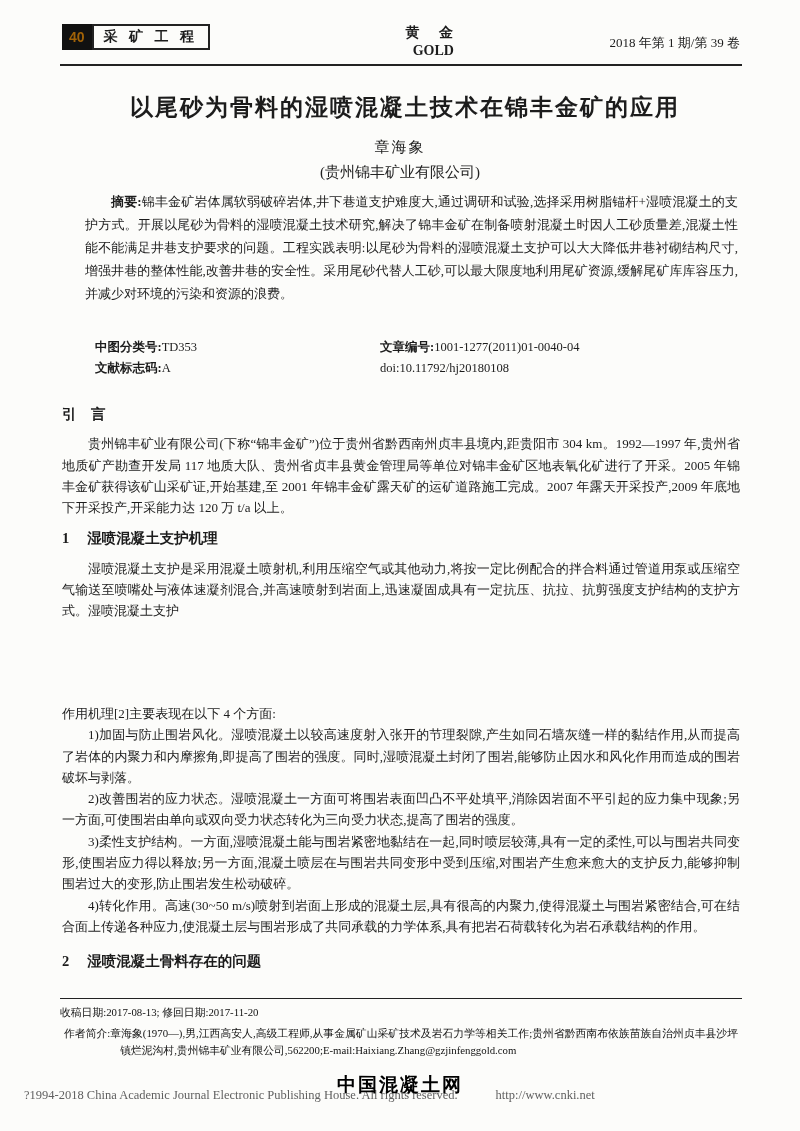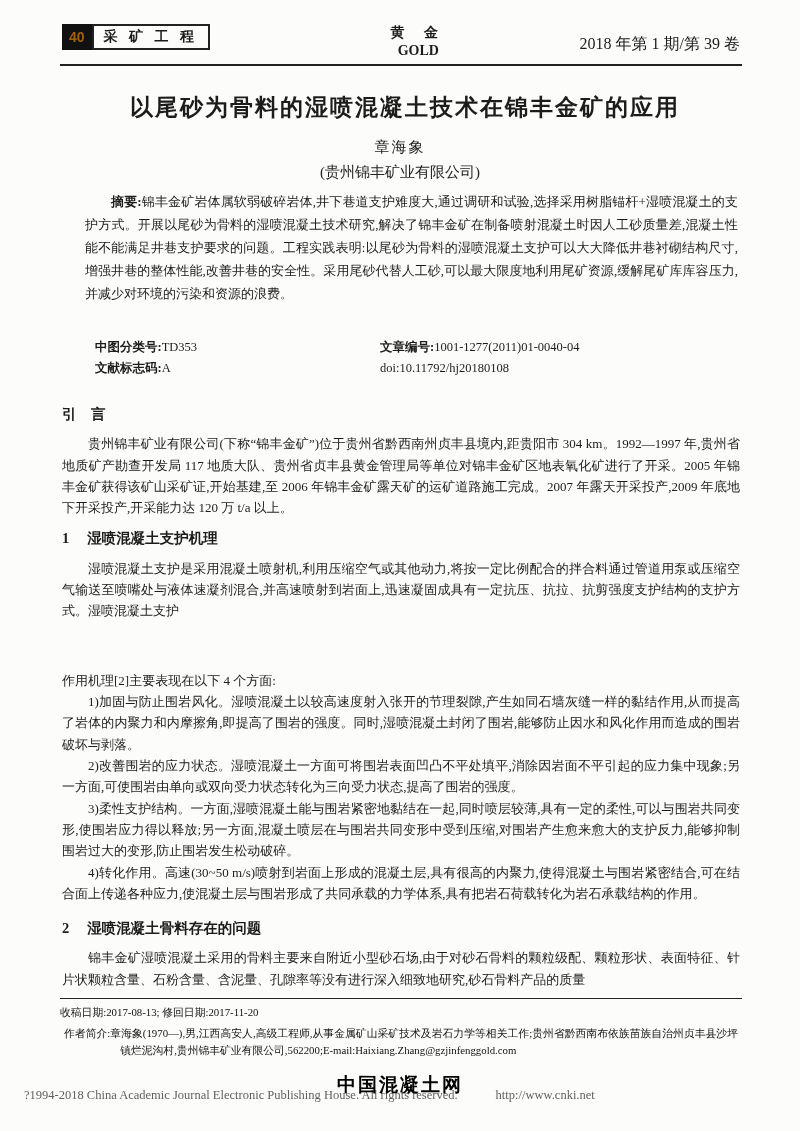--- a/index.html
+++ b/index.html
@@ -25,21 +25,21 @@
     padding:2px 7px;display:flex;align-items:center;
   }
   .section-box{
     border:2px solid #222;
     font-weight:bold;font-size:14px;letter-spacing:4px;
     padding:2px 10px;display:flex;align-items:center;
   }
   .header-center{text-align:center;line-height:1.25;margin-left:70px;}
   .journal-cn{font-size:14px;font-weight:bold;letter-spacing:8px;}
   .journal-en{font-size:14px;font-weight:bold;font-family:"Liberation Serif",serif;}
-  .header-right{font-size:16px;padding-top:10px;margin-left:23px;}
+  .header-right{font-size:13px;padding-top:10px;margin-left:23px;}
   .header-rule{
     position:absolute;top:64px;left:60px;right:58px;
     border-top:2px solid #222;
   }
   
   .title{
     position:absolute;top:92px;left:60px;right:50px;
     margin:0;text-align:center;
     font-size:23px;font-weight:bold;letter-spacing:2px;
   }
@@ -147,32 +147,31 @@
     </div>
     <div class="meta-right">
       <div><span class="lbl">文章编号:</span><span>1001-1277(2011)01-0040-04</span></div>
       <div class="doi"><span>doi:</span><span>10.11792/hj20180108</span></div>
     </div>
   </div>
 
   <div class="columns">
     <div class="col col-left">
       <h2 class="sec-heading intro-heading">引　言</h2>
-      <p class="indent">贵州锦丰矿业有限公司(下称“锦丰金矿”)位于贵州省黔西南州贞丰县境内,距贵阳市 304 km。1992—1997 年,贵州省地质矿产勘查开发局 117 地质大队、贵州省贞丰县黄金管理局等单位对锦丰金矿区地表氧化矿进行了开采。2005 年锦丰金矿获得该矿山采矿证,开始基建,至 2006 年锦丰金矿露天矿的运矿道路施工完成。2007 年露天开采投产,2009 年底地下开采投产,开采能力达 120 万 t/a 以上。</p>
+      <p class="indent">贵州锦丰矿业有限公司(下称“锦丰金矿”)位于贵州省黔西南州贞丰县境内,距贵阳市 304 km。1992—1997 年,贵州省地质矿产勘查开发局 117 地质大队、贵州省贞丰县黄金管理局等单位对锦丰金矿区地表氧化矿进行了开采。2005 年锦丰金矿获得该矿山采矿证,开始基建,至 2001 年锦丰金矿露天矿的运矿道路施工完成。2007 年露天开采投产,2009 年底地下开采投产,开采能力达 120 万 t/a 以上。</p>
       <h2 class="sec-heading second"><span class="sec-num">1</span><span class="sec-title">湿喷混凝土支护机理</span></h2>
       <p class="indent">湿喷混凝土支护是采用混凝土喷射机,利用压缩空气或其他动力,将按一定比例配合的拌合料通过管道用泵或压缩空气输送至喷嘴处与液体速凝剂混合,并高速喷射到岩面上,迅速凝固成具有一定抗压、抗拉、抗剪强度支护结构的支护方式。湿喷混凝土支护</p>
     </div>
     <div class="col col-right">
       <p>作用机理[2]主要表现在以下 4 个方面:</p>
       <p class="indent">1)加固与防止围岩风化。湿喷混凝土以较高速度射入张开的节理裂隙,产生如同石墙灰缝一样的黏结作用,从而提高了岩体的内聚力和内摩擦角,即提高了围岩的强度。同时,湿喷混凝土封闭了围岩,能够防止因水和风化作用而造成的围岩破坏与剥落。</p>
       <p class="indent">2)改善围岩的应力状态。湿喷混凝土一方面可将围岩表面凹凸不平处填平,消除因岩面不平引起的应力集中现象;另一方面,可使围岩由单向或双向受力状态转化为三向受力状态,提高了围岩的强度。</p>
       <p class="indent">3)柔性支护结构。一方面,湿喷混凝土能与围岩紧密地黏结在一起,同时喷层较薄,具有一定的柔性,可以与围岩共同变形,使围岩应力得以释放;另一方面,混凝土喷层在与围岩共同变形中受到压缩,对围岩产生愈来愈大的支护反力,能够抑制围岩过大的变形,防止围岩发生松动破碎。</p>
       <p class="indent">4)转化作用。高速(30~50 m/s)喷射到岩面上形成的混凝土层,具有很高的内聚力,使得混凝土与围岩紧密结合,可在结合面上传递各种应力,使混凝土层与围岩形成了共同承载的力学体系,具有把岩石荷载转化为岩石承载结构的作用。</p>
       <h2 class="sec-heading"><span class="sec-num">2</span><span class="sec-title">湿喷混凝土骨料存在的问题</span></h2>
-      <p class="indent">锦丰金矿湿喷混凝土采用的骨料主要来自附近小型砂石场,由于对砂石骨料的颗粒级配、颗粒形状、表面特征、针片状颗粒含量、石粉含量、含泥量、孔隙率等没有进行深入细致地研究,砂石骨料产品的质量</p>
     </div>
   </div>
 
   <div class="footnote">
     <p class="dates">收稿日期:2017-08-13; 修回日期:2017-11-20</p>
     <p class="bio">作者简介:章海象(1970—),男,江西高安人,高级工程师,从事金属矿山采矿技术及岩石力学等相关工作;贵州省黔西南布依族苗族自治州贞丰县沙坪镇烂泥沟村,贵州锦丰矿业有限公司,562200;E-mail:Haixiang.Zhang@gzjinfenggold.com</p>
   </div>
 
   <div class="footer">
     <div class="watermark">中国混凝土网</div>

